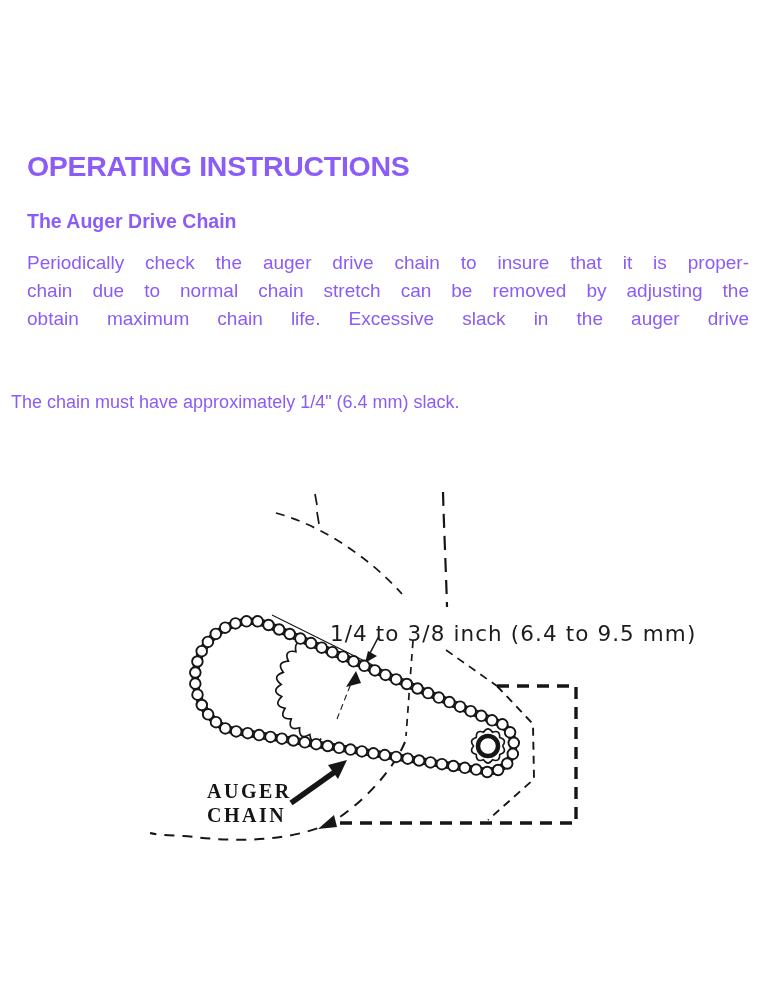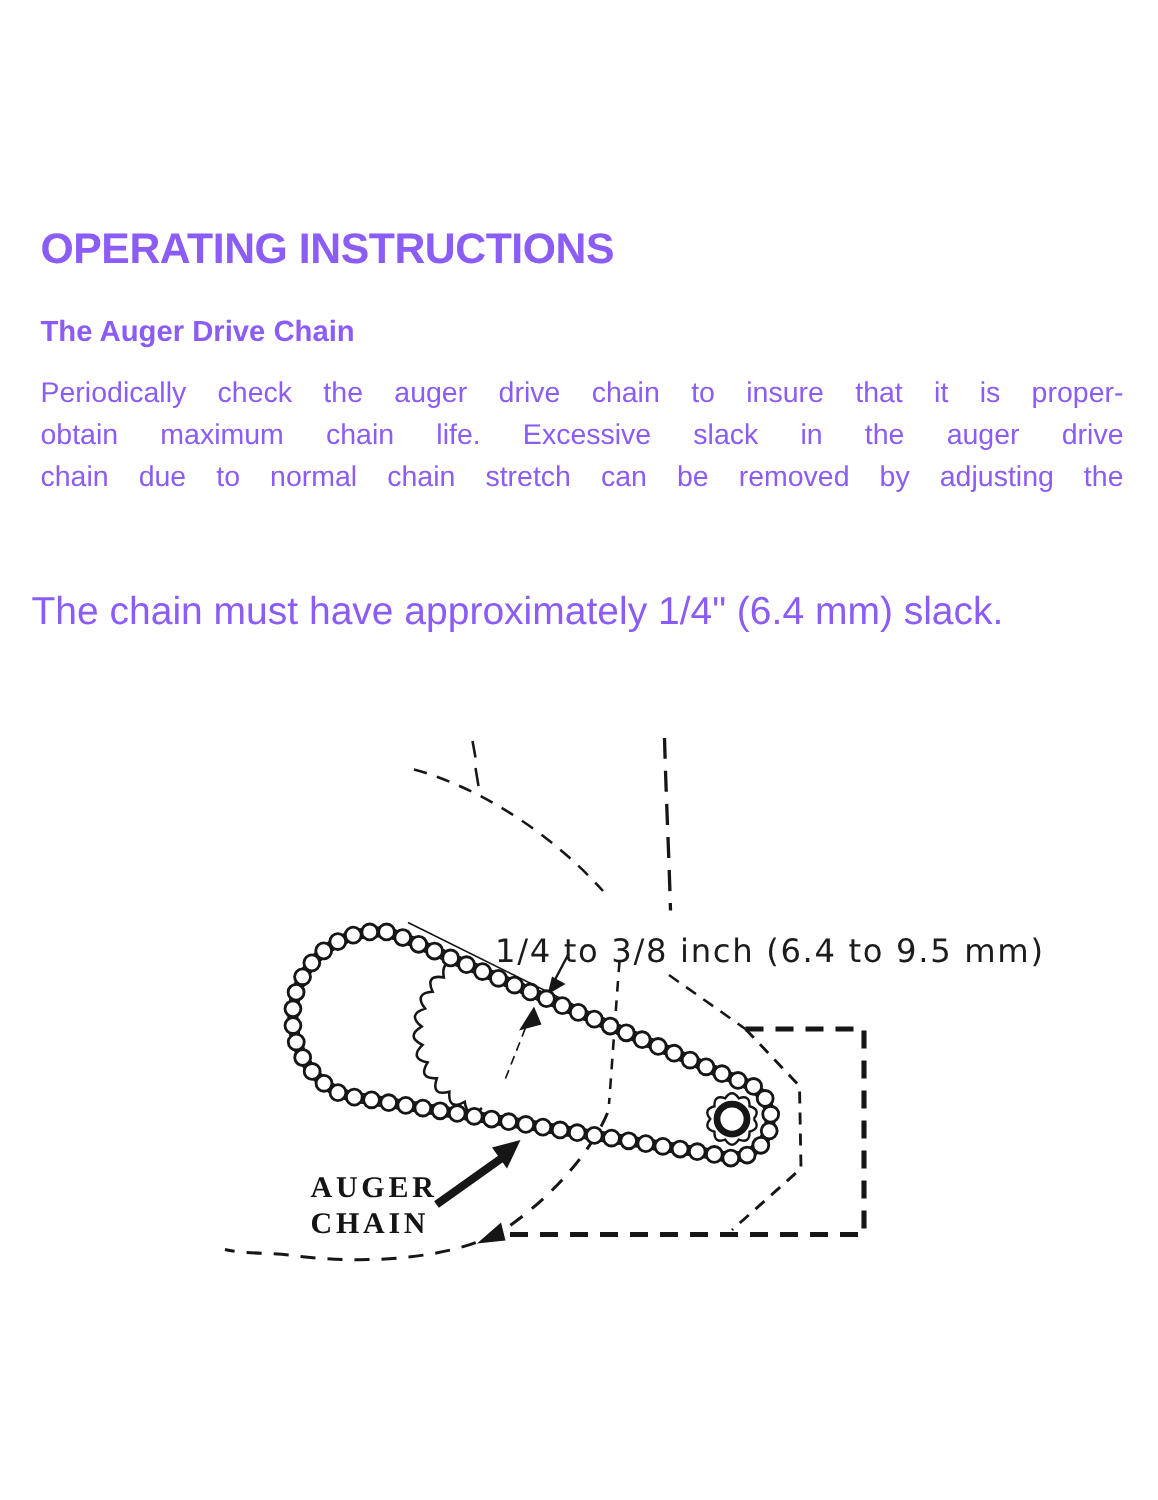--- a/index.html
+++ b/index.html
@@ -23,22 +23,22 @@
     white-space:nowrap;
     text-align:right;
   }
   .body-par{
     position:absolute;left:27px;top:249px;width:722px;
     font-size:19px;line-height:28px;
   }
   .body-par .jline{text-align:justify;text-align-last:justify;}
   .body-par .lline{text-align:left;}
   .slack-note{
-    position:absolute;left:21px;top:392px;
-    font-size:26px;white-space:nowrap;
+    position:absolute;left:11px;top:392px;
+    font-size:18px;white-space:nowrap;
   }
   .figure{position:absolute;left:0;top:480px;}
   .ink{stroke:#161616;}
   text.meas{
     font-family:"DejaVu Sans", sans-serif;
     font-size:21.5px;letter-spacing:1.1px;fill:#1c1c1c;
   }
   text.partlbl{
     font-family:"Liberation Serif", serif;
     font-size:20px;font-weight:bold;letter-spacing:2.5px;fill:#141414;
@@ -48,22 +48,22 @@
 <body>
 
 <div class="page">
 
   <div class="doc-title">OPERATING INSTRUCTIONS</div>
 
   <div class="section-heading">The Auger Drive Chain</div>
 
   <div class="body-par">
     <div class="jline">Periodically check the auger drive chain to insure that it is proper-</div>
+    <div class="jline">chain due to normal chain stretch can be removed by adjusting the</div>
     <div class="jline">obtain maximum chain life.  Excessive slack in the auger drive</div>
-    <div class="jline">chain due to normal chain stretch can be removed by adjusting the</div>
   </div>
 
   <div class="slack-note">The chain must have approximately 1/4" (6.4 mm) slack.</div>
 
   <svg class="figure" width="772" height="400" viewBox="0 480 772 400" xmlns="http://www.w3.org/2000/svg">
 
     <g fill="none" class="ink">
 
       <path d="M276,513 C320,525 368,556 402,594" stroke-width="1.7" stroke-dasharray="9 7"></path>
 

